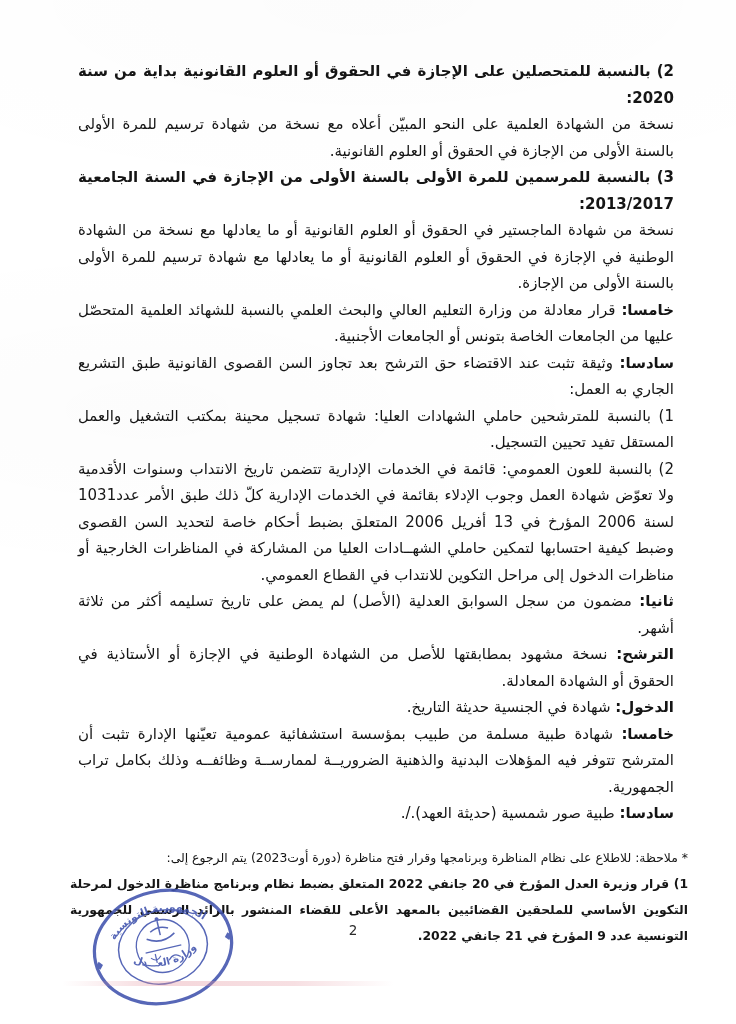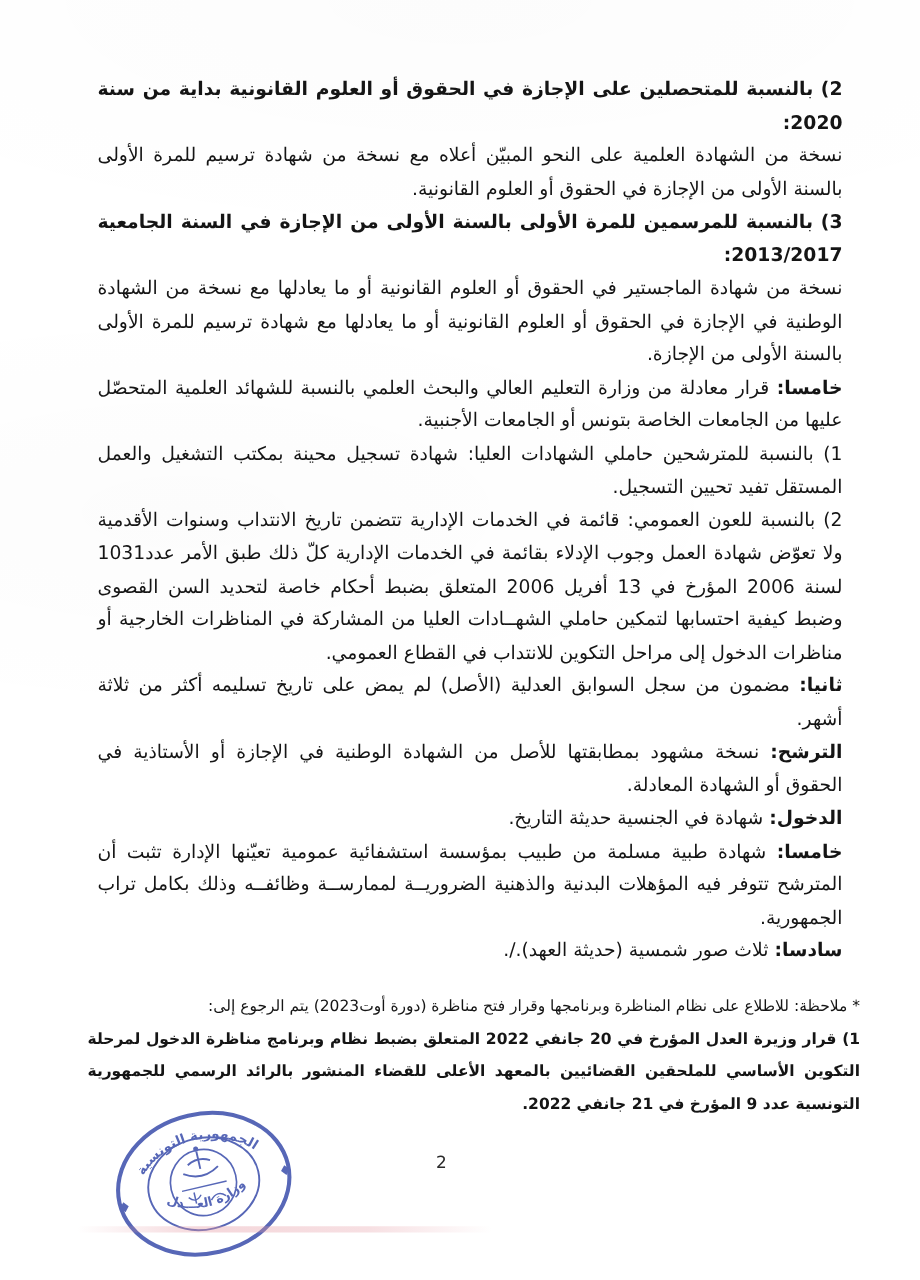--- a/index.html
+++ b/index.html
@@ -89,27 +89,28 @@
 
 <div class="page">
 
   <div class="content">
     <div id="body-paragraphs">
         <p class="para heading">2) بالنسبة للمتحصلين على الإجازة في الحقوق أو العلوم القانونية بداية من سنة 2020:</p>
         <p class="para normal">نسخة من الشهادة العلمية على النحو المبيّن أعلاه مع نسخة من شهادة ترسيم للمرة الأولى بالسنة الأولى من الإجازة في الحقوق أو العلوم القانونية.</p>
         <p class="para heading">3) بالنسبة للمرسمين للمرة الأولى بالسنة الأولى من الإجازة في السنة الجامعية 2013/2017:</p>
         <p class="para normal">نسخة من شهادة الماجستير في الحقوق أو العلوم القانونية أو ما يعادلها مع نسخة من الشهادة الوطنية في الإجازة في الحقوق أو العلوم القانونية أو ما يعادلها مع شهادة ترسيم للمرة الأولى بالسنة الأولى من الإجازة.</p>
         <p class="para lead"><strong>خامسا:</strong> <span>قرار معادلة من وزارة التعليم العالي والبحث العلمي بالنسبة للشهائد العلمية المتحصّل عليها من الجامعات الخاصة بتونس أو الجامعات الأجنبية.</span></p>
+        <p class="para lead"><strong>سادسا:</strong> <span>وثيقة تثبت عند الاقتضاء حق الترشح بعد تجاوز السن القصوى القانونية طبق التشريع الجاري به العمل:</span></p>
         <p class="para normal">1) بالنسبة للمترشحين حاملي الشهادات العليا: شهادة تسجيل محينة بمكتب التشغيل والعمل المستقل تفيد تحيين التسجيل.</p>
         <p class="para normal">2) بالنسبة للعون العمومي: قائمة في الخدمات الإدارية تتضمن تاريخ الانتداب وسنوات الأقدمية ولا تعوّض شهادة العمل وجوب الإدلاء بقائمة في الخدمات الإدارية كلّ ذلك طبق الأمر عدد1031 لسنة 2006 المؤرخ في 13 أفريل 2006 المتعلق بضبط أحكام خاصة لتحديد السن القصوى وضبط كيفية احتسابها لتمكين حاملي الشهــادات العليا من المشاركة في المناظرات الخارجية أو مناظرات الدخول إلى مراحل التكوين للانتداب في القطاع العمومي.</p>
         <p class="para lead"><strong>ثانيا:</strong> <span>مضمون من سجل السوابق العدلية (الأصل) لم يمض على تاريخ تسليمه أكثر من ثلاثة أشهر.</span></p>
         <p class="para lead"><strong>الترشح:</strong> <span>نسخة مشهود بمطابقتها للأصل من الشهادة الوطنية في الإجازة أو الأستاذية في الحقوق أو الشهادة المعادلة.</span></p>
         <p class="para lead"><strong>الدخول:</strong> <span>شهادة في الجنسية حديثة التاريخ.</span></p>
         <p class="para lead"><strong>خامسا:</strong> <span>شهادة طبية مسلمة من طبيب بمؤسسة استشفائية عمومية تعيّنها الإدارة تثبت أن المترشح تتوفر فيه المؤهلات البدنية والذهنية الضروريــة لممارســة وظائفــه وذلك بكامل تراب الجمهورية.</span></p>
-        <p class="para lead"><strong>سادسا:</strong> <span>ثلاث صور شمسية (حديثة العهد)./.</span></p>
+        <p class="para lead"><strong>سادسا:</strong> <span>طبية صور شمسية (حديثة العهد)./.</span></p>
       </div>
 
     <div class="footnote">
       <p class="note"><strong>* ملاحظة:</strong> <span>للاطلاع على نظام المناظرة وبرنامجها وقرار فتح مناظرة (دورة أوت2023) يتم الرجوع إلى:</span></p>
       <div id="footnote-items">
           <p class="item">1) قرار وزيرة العدل المؤرخ في 20 جانفي 2022 المتعلق بضبط نظام وبرنامج مناظرة الدخول لمرحلة التكوين الأساسي للملحقين القضائيين بالمعهد الأعلى للقضاء المنشور بالرائد الرسمي للجمهورية التونسية عدد 9 المؤرخ في 21 جانفي 2022.</p>
         </div>
     </div>
   </div>
 

